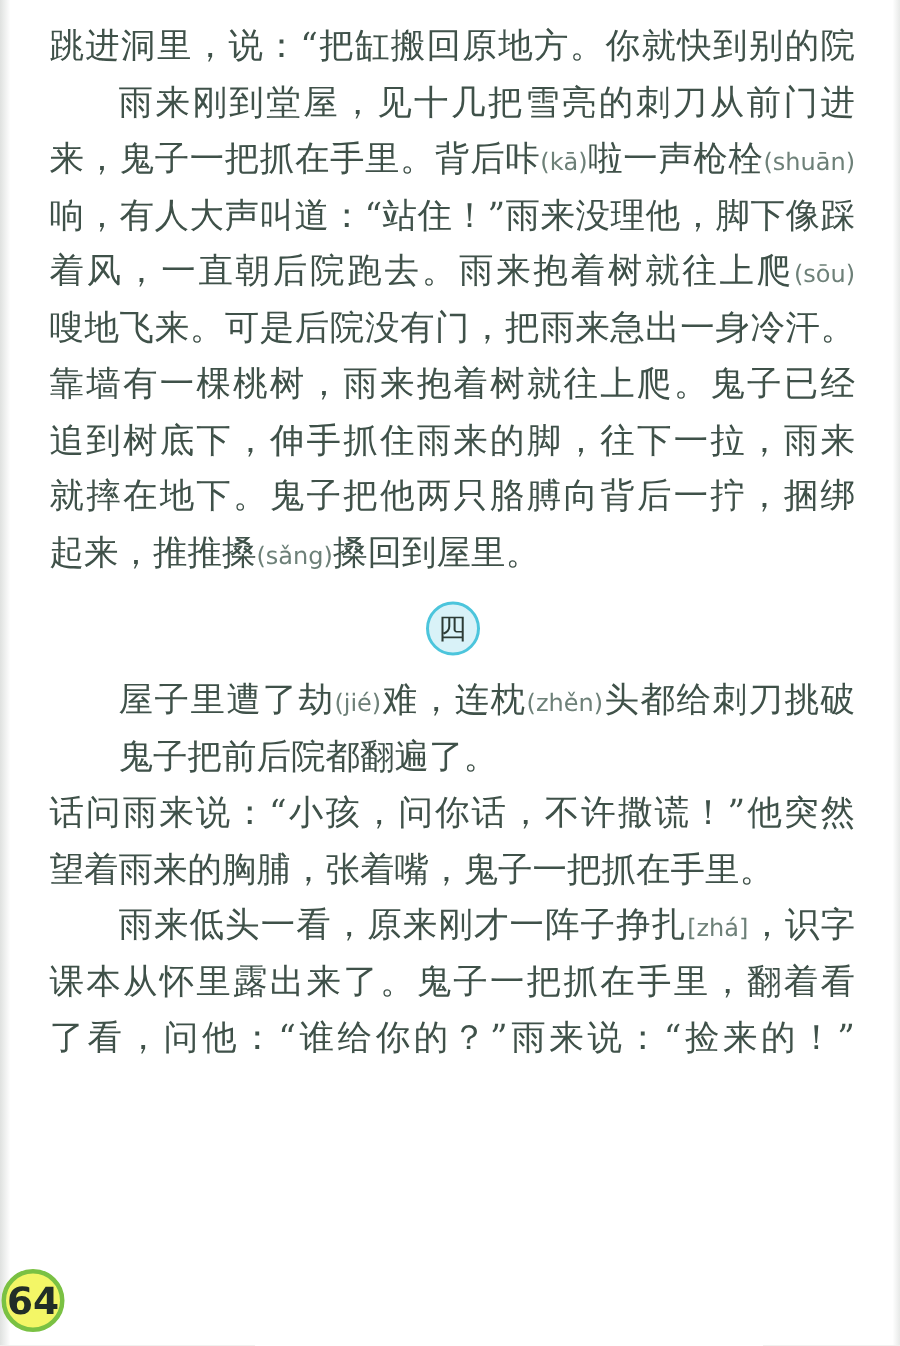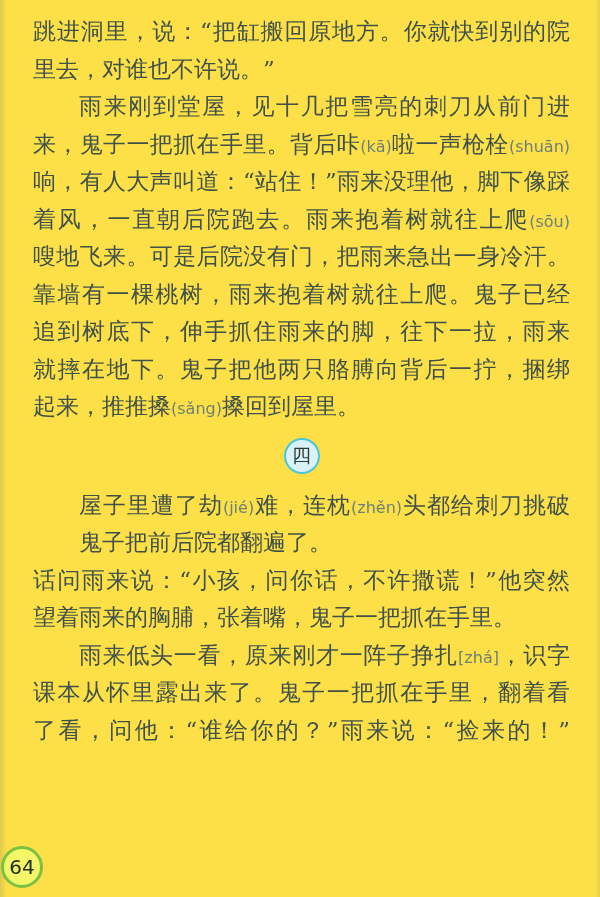--- a/index.html
+++ b/index.html
@@ -5,21 +5,21 @@
   html, body {
     margin: 0;
     padding: 0;
     background: #e8e8e4;
   }
   .page {
     position: relative;
     width: 600px;
     height: 897px;
     margin: 0 auto;
-    background: #fde047;
+    background: #ffffff;
     overflow: hidden;
     font-family: "DejaVu Serif", serif;
   }
   
   .page::before {
     content: "";
     position: absolute;
     left: 0; top: 0; bottom: 0;
     width: 7px;
     background: linear-gradient(to right, rgba(110,120,112,0.22), rgba(110,120,112,0));
@@ -84,34 +84,33 @@
     width: 42px;
     height: 42px;
     border-radius: 50%;
     background: #f3f666;
     border: 3px solid #7ac143;
     box-sizing: border-box;
     display: flex;
     align-items: center;
     justify-content: center;
     font-family: "DejaVu Sans", sans-serif;
-    font-weight: normal;
-    font-size: 20px;
+    font-weight: bold;
+    font-size: 25px;
     color: #222e27;
   }
 </style>
 </head>
 <body>
 
 <div class="page">
 
   <div class="text-area">
     <div>
         <div class="line full"><span>跳进洞里，说：“把缸搬回原地方。你就快到别的院</span></div>
-        <div class="line"><span>里去，对谁也不许说。”</span></div>
         <div class="line indent full"><span>雨来刚到堂屋，见十几把雪亮的刺刀从前门进</span></div>
         <div class="line full"><span>来，鬼子一把抓在手里。背后咔</span><span class="pinyin">(kā)</span><span>啦一声枪栓</span><span class="pinyin">(shuān)</span></div>
         <div class="line full"><span>响，有人大声叫道：“站住！”雨来没理他，脚下像踩</span></div>
         <div class="line full"><span>着风，一直朝后院跑去。雨来抱着树就往上爬</span><span class="pinyin">(sōu)</span></div>
         <div class="line full"><span>嗖地飞来。可是后院没有门，把雨来急出一身冷汗。</span></div>
         <div class="line full"><span>靠墙有一棵桃树，雨来抱着树就往上爬。鬼子已经</span></div>
         <div class="line full"><span>追到树底下，伸手抓住雨来的脚，往下一拉，雨来</span></div>
         <div class="line full"><span>就摔在地下。鬼子把他两只胳膊向背后一拧，捆绑</span></div>
         <div class="line"><span>起来，推推搡</span><span class="pinyin">(sǎng)</span><span>搡回到屋里。</span></div>
       </div>

